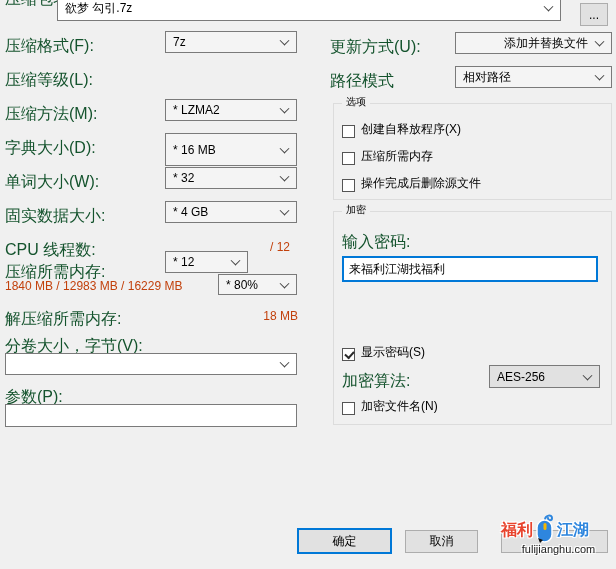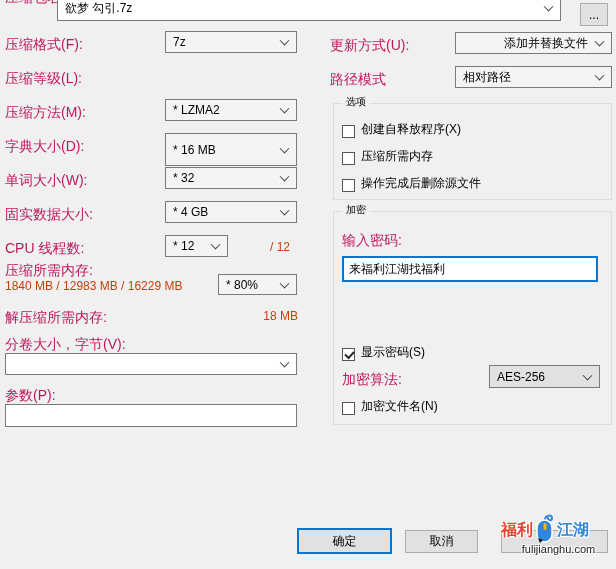--- a/index.html
+++ b/index.html
@@ -1,21 +1,21 @@
 <!DOCTYPE html>
 <html><head>
 <meta charset="utf-8">
 <style>
   html,body{margin:0;padding:0;}
   body{font-family:"Liberation Sans", sans-serif;}
   #dialog{
     position:relative;width:616px;height:569px;background:#f0f0f0;
     overflow:hidden;font-size:12px;color:#000;
   }
-  .label{position:absolute;white-space:nowrap;font-size:14px;color:#be185d;}
+  .label{position:absolute;white-space:nowrap;font-size:16px;color:#14532d;}
   .value-text{position:absolute;white-space:nowrap;font-size:12px;color:#c2410c;}
 
   .combo{
     position:absolute;background:#f4f4f4;border:1px solid #7a7a7a;
     display:flex;align-items:center;padding:0 20px 0 7px;box-sizing:border-box;
     cursor:default;
   }
   .combo.editable{background:#fff;}
   .combo.darker{background:#e1e1e1;}
   .combo .val{white-space:nowrap;overflow:hidden;font-size:12px;}
@@ -112,21 +112,21 @@
       <span class="chev"></span>
   </div>
 
   <div class="label" style="left:5px;top:206px;">固实数据大小:</div>
   <div class="combo" style="left:165px;top:201px;width:132px;height:22px;">
     <span class="val">* 4 GB</span>
       <span class="chev"></span>
   </div>
 
   <div class="label" style="left:5px;top:240px;">CPU 线程数:</div>
-  <div class="combo" style="left:165px;top:235px;width:63px;height:22px;">
+  <div class="combo" style="left:165px;top:251px;width:83px;height:22px;">
     <span class="val">* 12</span>
       <span class="chev"></span>
   </div>
   <div class="value-text" style="left:270px;top:240px;">/ 12</div>
 
   <div class="label" style="left:5px;top:262px;">压缩所需内存:</div>
   <div class="value-text" style="left:5px;top:279px;">1840 MB / 12983 MB / 16229 MB</div>
   <div class="combo" style="left:218px;top:274px;width:79px;height:21px;">
     <span class="val">* 80%</span>
       <span class="chev"></span>

